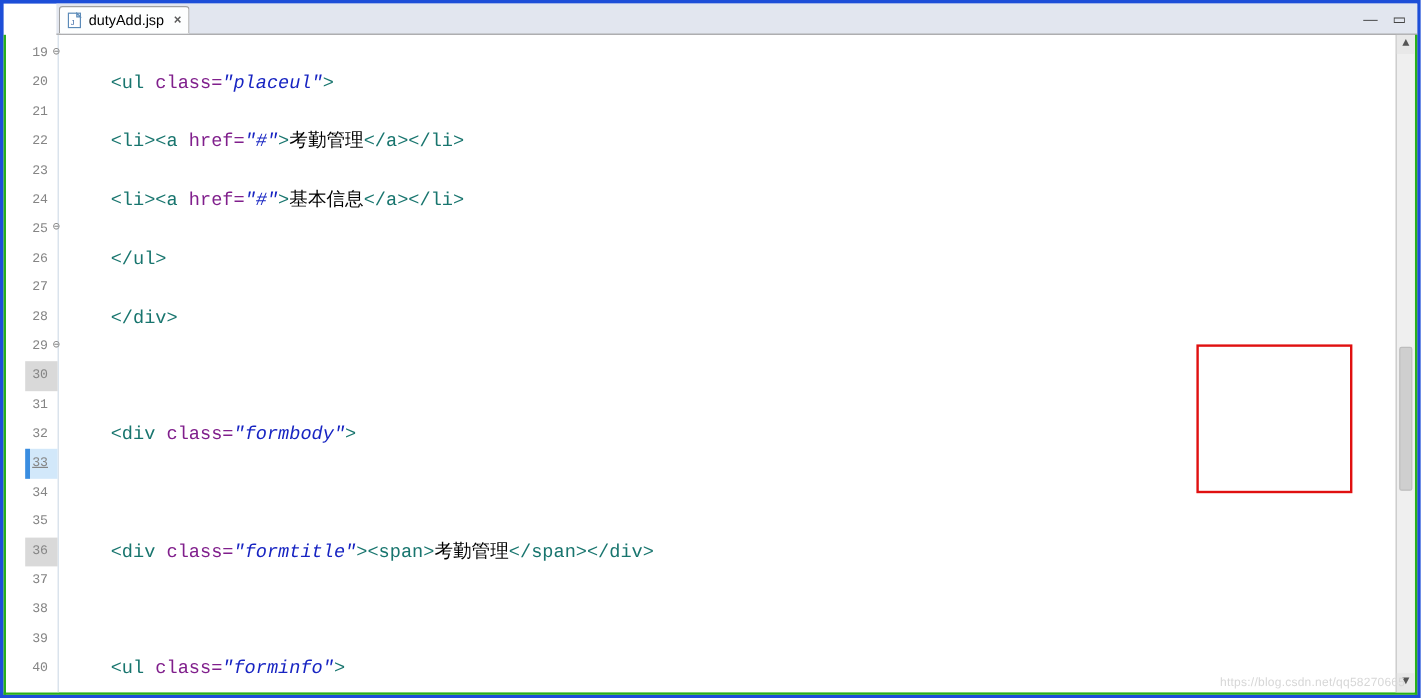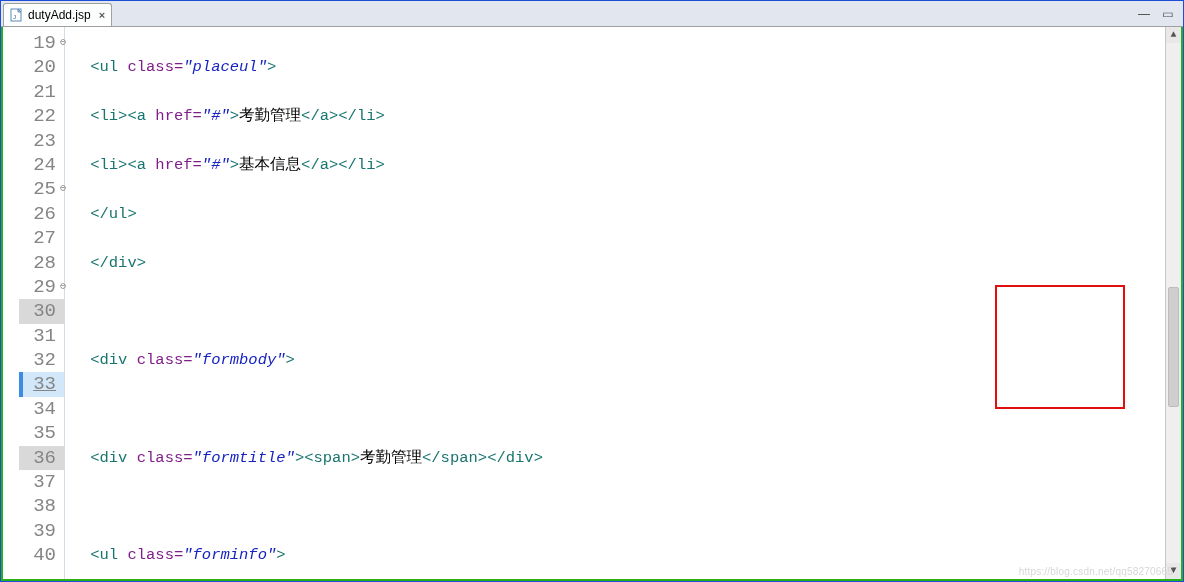--- a/index.html
+++ b/index.html
@@ -7,22 +7,23 @@
     margin: 0; padding: 0;
     width: 1184px; height: 582px;
     font-family: Consolas, "Courier New", monospace;
     font-size: 15px;
     background: #fff;
     overflow: hidden;
   }
   .window {
     position: relative;
     width: 1184px; height: 582px;
-    border: 1px solid #1d4ed8;
+    border: 3px solid #1d4ed8;
     background: #fff;
+    padding-left: 44px;
   }
   .tabbar {
     height: 26px;
     background: #e2e6ef;
     border-bottom: 1px solid #a0a0a0;
     display: flex;
     align-items: stretch;
     font-family: "Segoe UI", Arial, sans-serif;
     font-size: 12px;
   }
@@ -56,26 +57,26 @@
   .win-controls span { cursor:pointer; width:18px; text-align:center; }
   .editor-area {
     position:absolute;
     top:26px; left:0; right:0; bottom:0;
     border:2px solid #29b019;
     border-top:none;
     overflow:hidden;
   }
   .gutter {
     position:absolute; left:0; top:0; bottom:0;
-    width:62px;
+    width:44px;
     background:#fff;
     border-right:1px solid #d2dde8;
     text-align:right;
     color:#858585;
-    font-size:19px;
+    font-size:11px;
     line-height:24.4px;
     padding-top:4px;
   }
   .gutter div { padding-right:8px; height:24.4px; position:relative; }
   .gutter .has-fold::after{
     content:"⊖";
     position:absolute; right:-2px; top:0;
     font-size:10px; color:#888;
   }
   .gutter .modified { background:#d9d9d9;margin-left:16px; }

